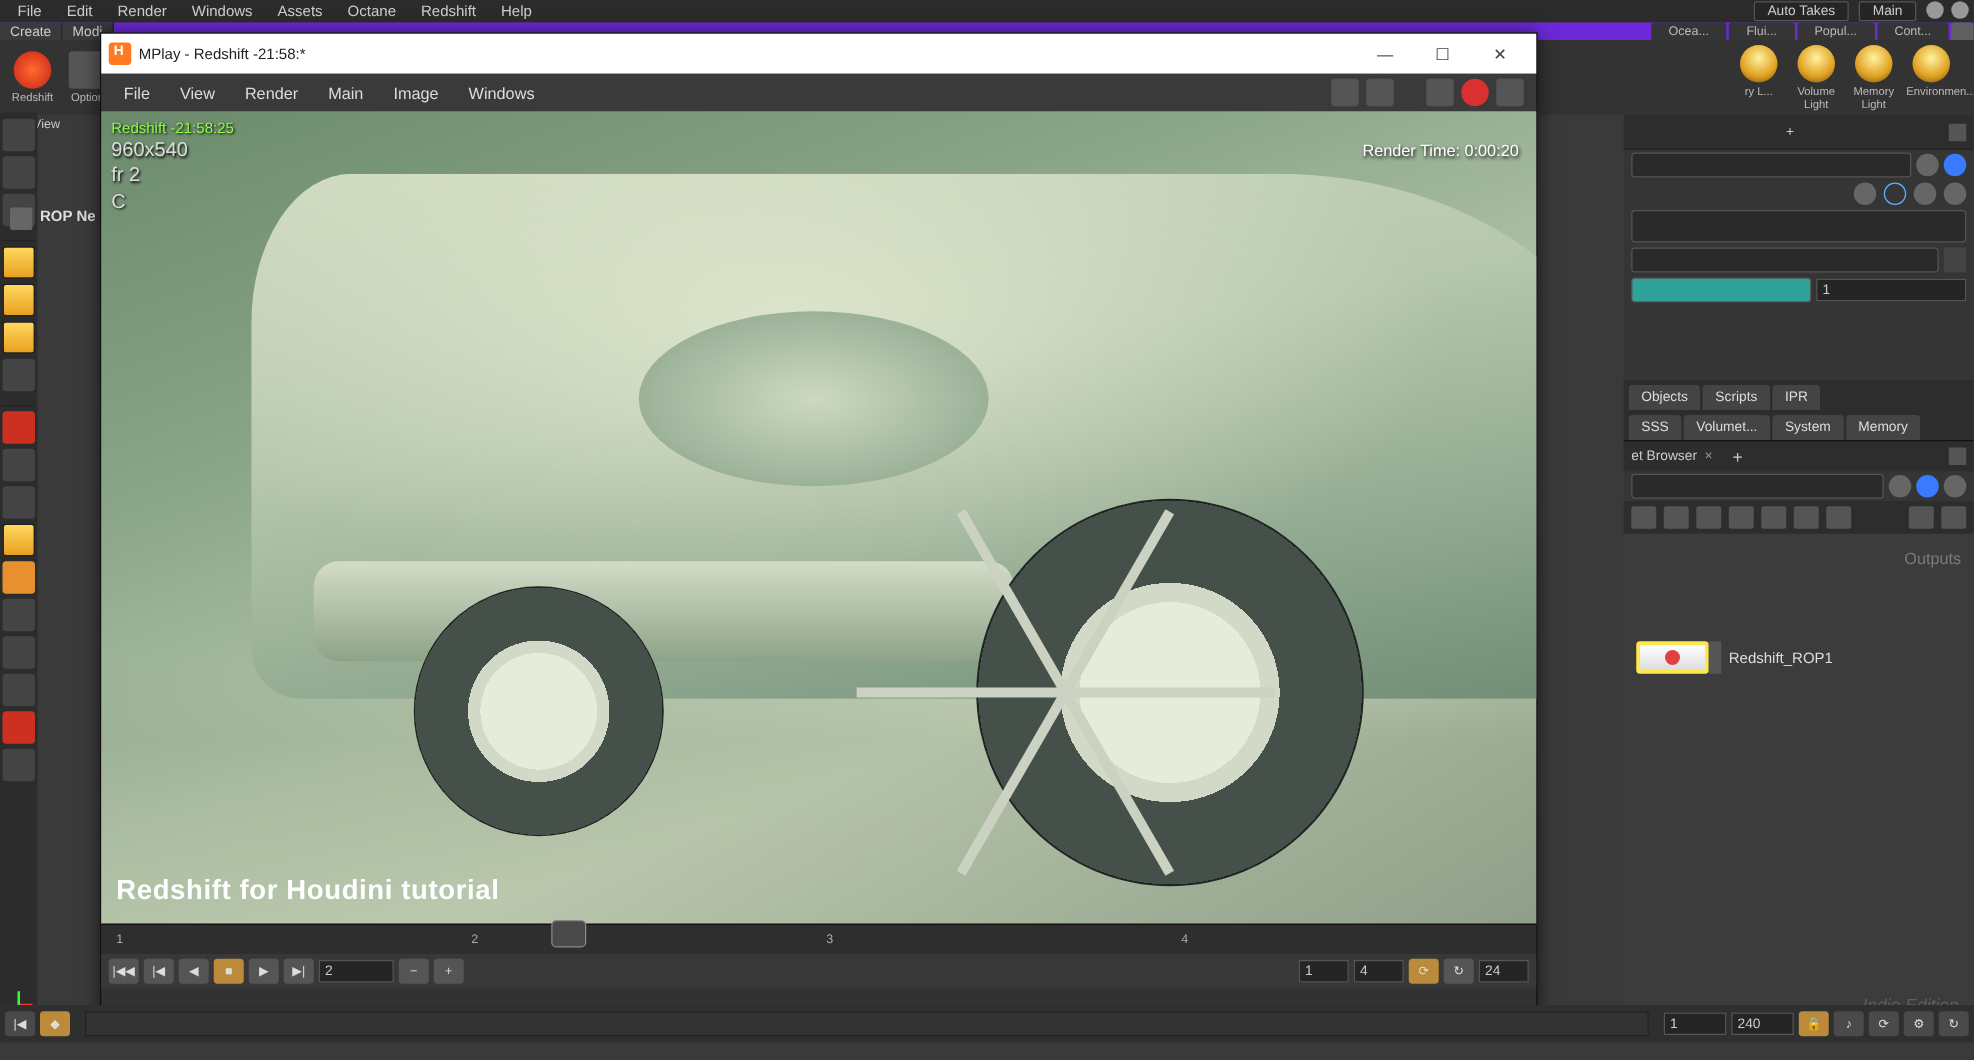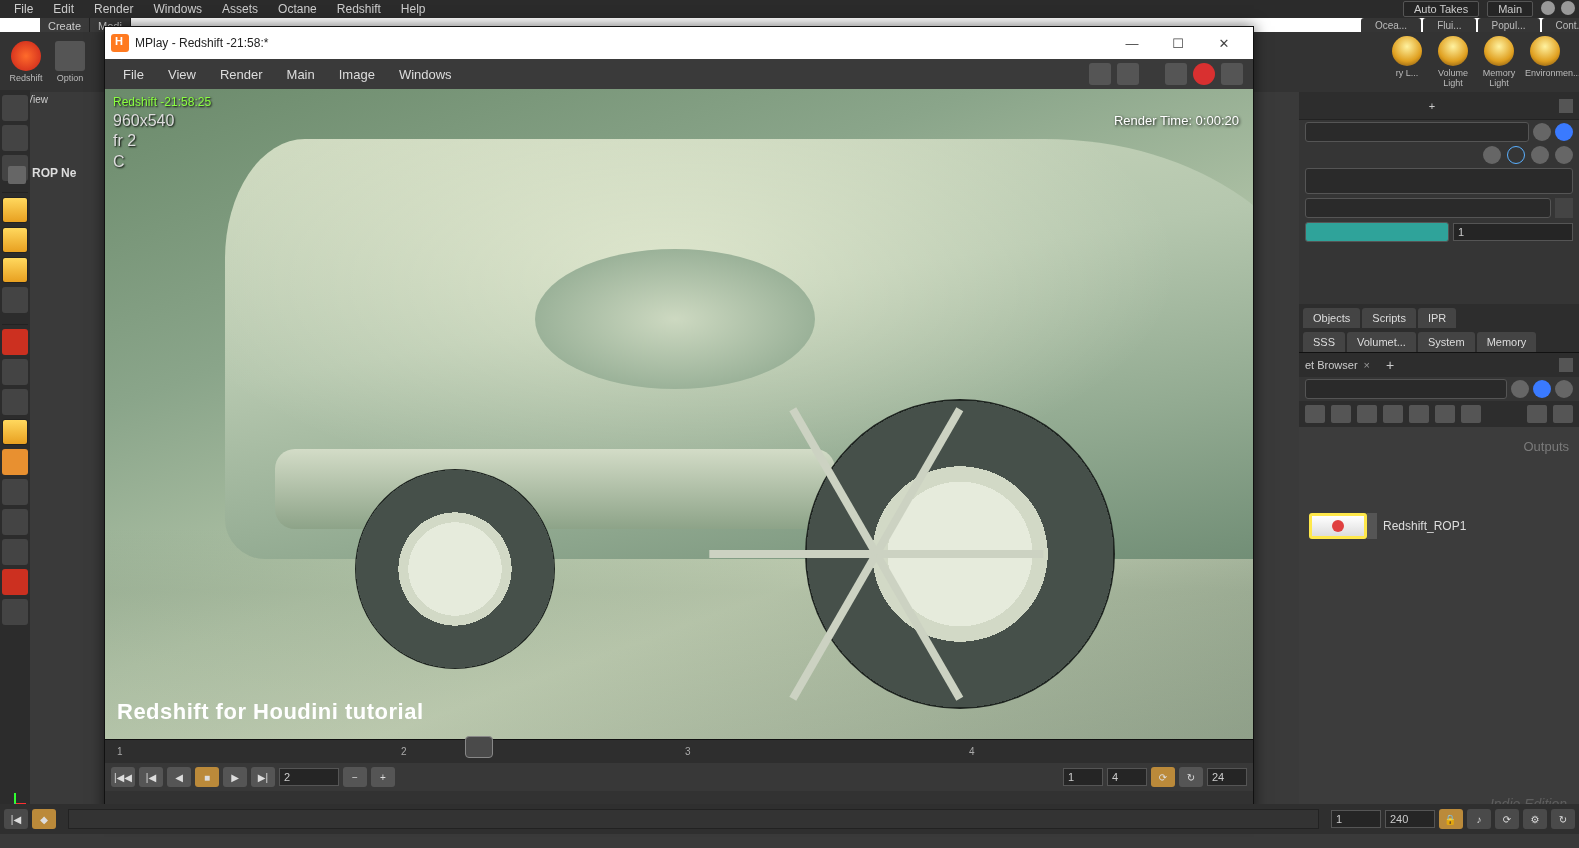--- a/index.html
+++ b/index.html
@@ -7,21 +7,21 @@
 
 
 .main-menubar { height: 18px; background: #2b2b2b; display: flex; align-items: center; padding: 0 4px; font-size: 12px; }
 .main-menubar .menu-item { padding: 2px 10px; cursor: pointer; color: #ccc; }
 .top-right-controls { margin-left: auto; display: flex; gap: 8px; align-items: flex-start; }
 .top-right-dropdown { background: #252525; border: 1px solid #555; padding: 1px 10px; font-size: 11px; color: #ccc; border-radius: 2px; }
 .top-right-icons { display: flex; gap: 6px; }
 .top-right-icon { width: 14px; height: 14px; background: #999; border-radius: 7px; }
 
 
-.shelf-row { height: 14px; background: #ffffff; display: flex; padding-left: 40px; }
+.shelf-row { height: 14px; background: #6d28d9; display: flex; }
 .shelf-btn { padding: 2px 8px; font-size: 11px; background: #3a3a3a; border-right: 1px solid #222; }
 .shelf-tabs { margin-left: 1230px; display: flex; gap: 2px; }
 .shelf-tab { padding: 2px 14px; background: #353535; border-radius: 3px 3px 0 0; font-size: 10px; color: #bbb; }
 
 
 .tool-shelf-row { height: 60px; background: #333; display: flex; align-items: center; }
 .tool-shelf-row .left-tools { display: flex; gap: 4px; padding-left: 6px; }
 .shelf-tool { width: 40px; text-align: center; font-size: 9px; color: #bbb; }
 .shelf-tool .icon-sq { width: 30px; height: 30px; background: #555; margin: 0 auto 2px; border-radius: 3px; position: relative; }
 .redshift-icon { background: radial-gradient(circle, #ff6b2b, #c8201a) !important; border-radius: 50% !important; }
@@ -35,21 +35,21 @@
 .left-toolbar .tbtn.yellow { background: linear-gradient(#ffd85e, #e8a020); border: 1px solid #222; }
 .left-toolbar .tbtn.red { background: #cc3020; }
 .left-toolbar .tbtn.orange { background: #e89030; }
 
 
 .scene-view-label { position: absolute; left: 0; top: 92px; font-size: 10px; color: #ccc; padding: 2px; }
 .rop-label { position: absolute; left: 32px; top: 166px; font-size: 12px; color: #ddd; font-weight: bold; }
 .rop-icon { position: absolute; left: 8px; top: 166px; width: 18px; height: 18px; background: #666; border-radius: 2px; }
 
 
-.mplay-window { position: absolute; left: 80px; top: 26px; width: 1150px; height: 790px; background: #323232; border: 1px solid #111; box-shadow: 0 0 14px rgba(0,0,0,0.6); margin-left: 24px; }
+.mplay-window { position: absolute; left: 80px; top: 26px; width: 1150px; height: 790px; background: #323232; border: 1px solid #111; box-shadow: 0 0 14px rgba(0,0,0,0.6); }
 .mplay-titlebar { height: 32px; background: #fff; display: flex; align-items: center; padding: 0 6px; color: #111; }
 .mplay-titlebar .app-icon { width: 18px; height: 18px; background: #ff7a20; border-radius: 3px; margin-right: 6px; position: relative; }
 .mplay-titlebar .app-icon::after { content:"H"; position:absolute; color:white; font-size:11px; left:4px; top:1px; font-weight:bold; }
 .mplay-titlebar .title-text { font-size: 12px; color: #222; }
 .mplay-win-ctrls { margin-left: auto; display: flex; gap: 0; }
 .mplay-win-ctrl { width: 46px; height: 30px; display: flex; align-items: center; justify-content: center; font-size: 13px; color: #444; }
 
 .mplay-menubar { height: 30px; background: #3a3a3a; display: flex; align-items: center; padding: 0 6px; font-size: 13px; }
 .mplay-menubar .mitem { padding: 4px 12px; color: #ddd; cursor: pointer; }
 .mplay-menubar-right { margin-left: auto; display: flex; gap: 6px; align-items: center; padding-right: 4px;}

